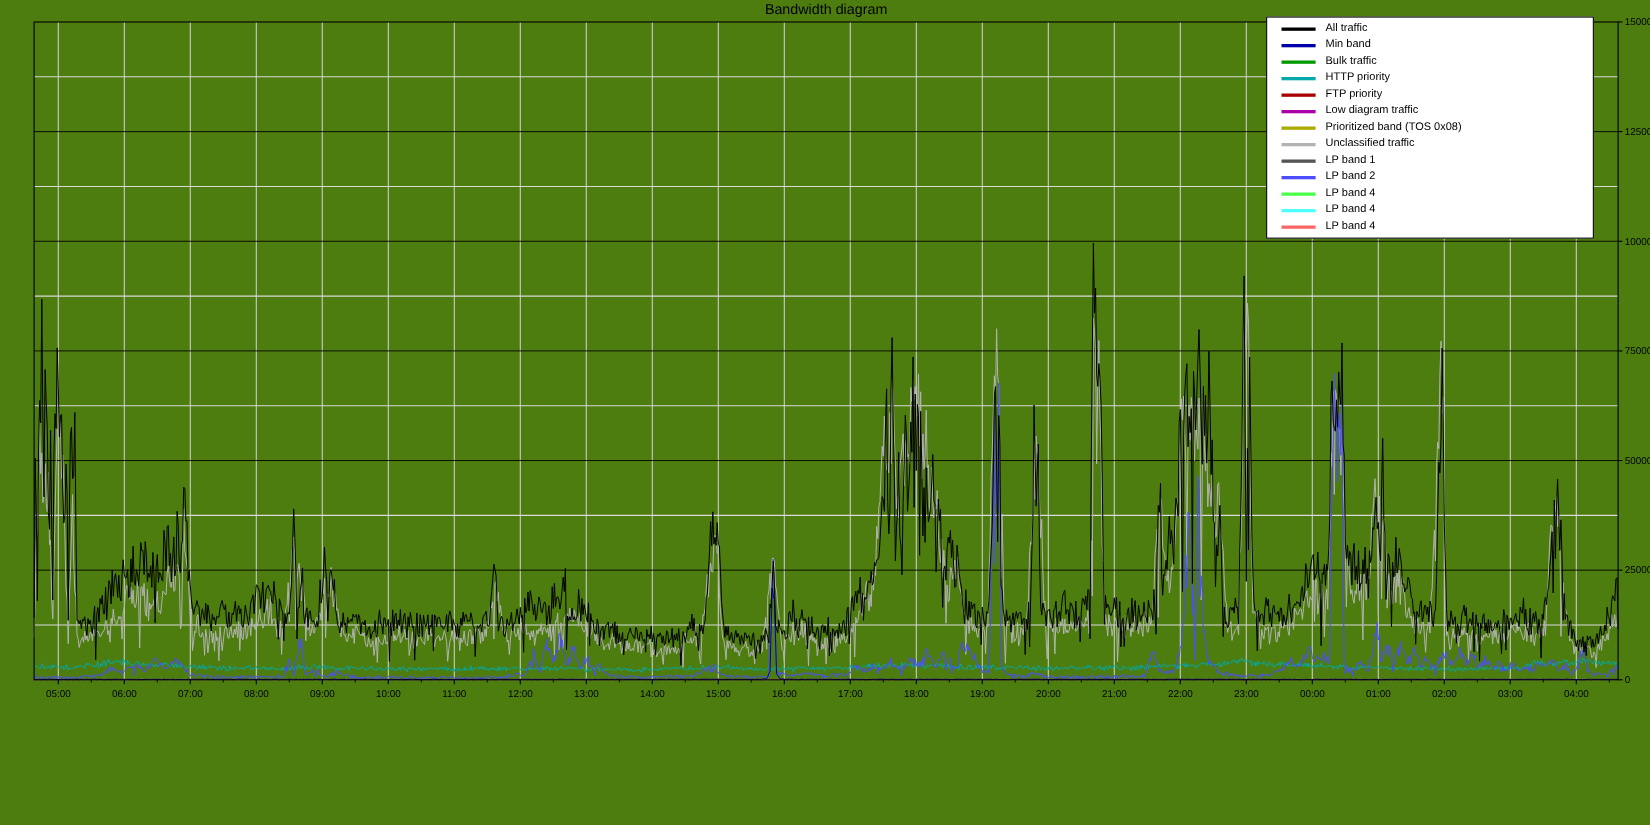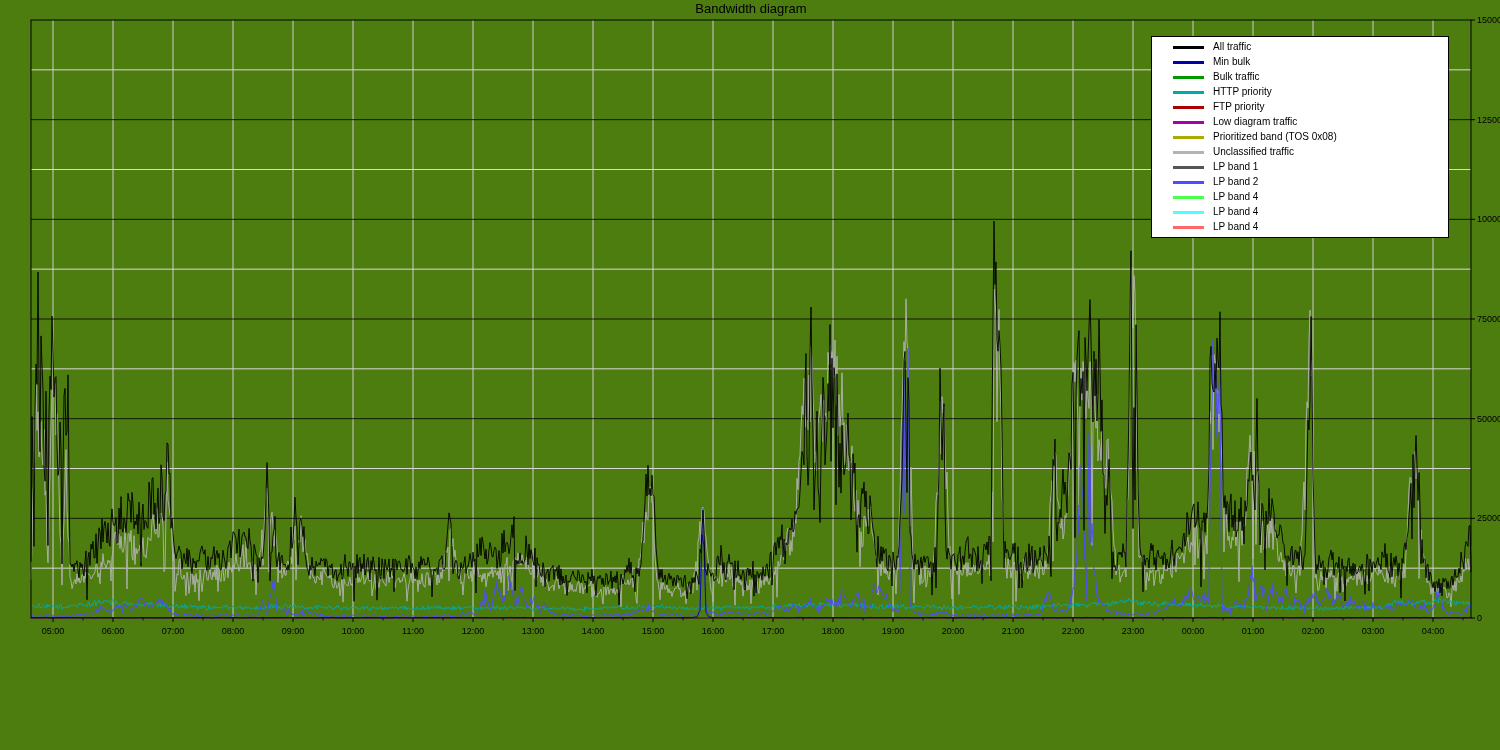--- a/index.html
+++ b/index.html
@@ -1,24 +1,24 @@
 <!DOCTYPE html>
 <html><head>
 <meta charset="utf-8">
 <style>
   html,body{margin:0;padding:0;background:#ffffff;}
   #page{position:relative;width:1500px;height:750px;background:#4d7c0f;
         font-family:Liberation Sans, sans-serif;overflow:hidden;}
   #chart-title{position:absolute;left:0;top:1px;width:1502px;text-align:center;
         font-size:13px;color:#000;}
   #plot-svg{position:absolute;left:0;top:0;}
-  #legend-box{position:absolute;left:1151px;top:36px;width:298px;height:202px;
+  #legend-box{position:absolute;left:1151px;top:15px;width:298px;height:202px;
         background:#ffffff;border:1px solid #000;box-sizing:border-box;
         display:flex;flex-direction:column;justify-content:space-evenly;
-        padding:2px 12px;}
+        padding:2px 4px;}
   .legend-row{display:flex;align-items:center;height:14px;}
   .legend-swatch{width:31px;height:3px;margin-left:9px;margin-right:9px;flex:0 0 auto;}
   .legend-label{font-size:10px;color:#000;line-height:14px;white-space:nowrap;}
 </style>
 </head>
 <body>
 
 <div id="page">
   <div id="chart-title">Bandwidth diagram</div>
   <svg id="plot-svg" width="1500" height="750" viewBox="0 0 1500 750" xmlns="http://www.w3.org/2000/svg">
@@ -158,21 +158,21 @@
       <line x1="1471" y1="20" x2="1475" y2="20" stroke="#000000" stroke-width="1"></line>
       <text x="1477" y="23" text-anchor="start" font-size="9px" fill="#000">150000</text>
     </svg>
   <div id="legend-box">
       <div class="legend-row">
         <div class="legend-swatch" style="background: rgb(0, 0, 0);"></div>
         <span class="legend-label">All traffic</span>
       </div>
       <div class="legend-row">
         <div class="legend-swatch" style="background: rgb(0, 0, 170);"></div>
-        <span class="legend-label">Min bulk</span>
+        <span class="legend-label">Min band</span>
       </div>
       <div class="legend-row">
         <div class="legend-swatch" style="background: rgb(0, 153, 0);"></div>
         <span class="legend-label">Bulk traffic</span>
       </div>
       <div class="legend-row">
         <div class="legend-swatch" style="background: rgb(0, 170, 170);"></div>
         <span class="legend-label">HTTP priority</span>
       </div>
       <div class="legend-row">

